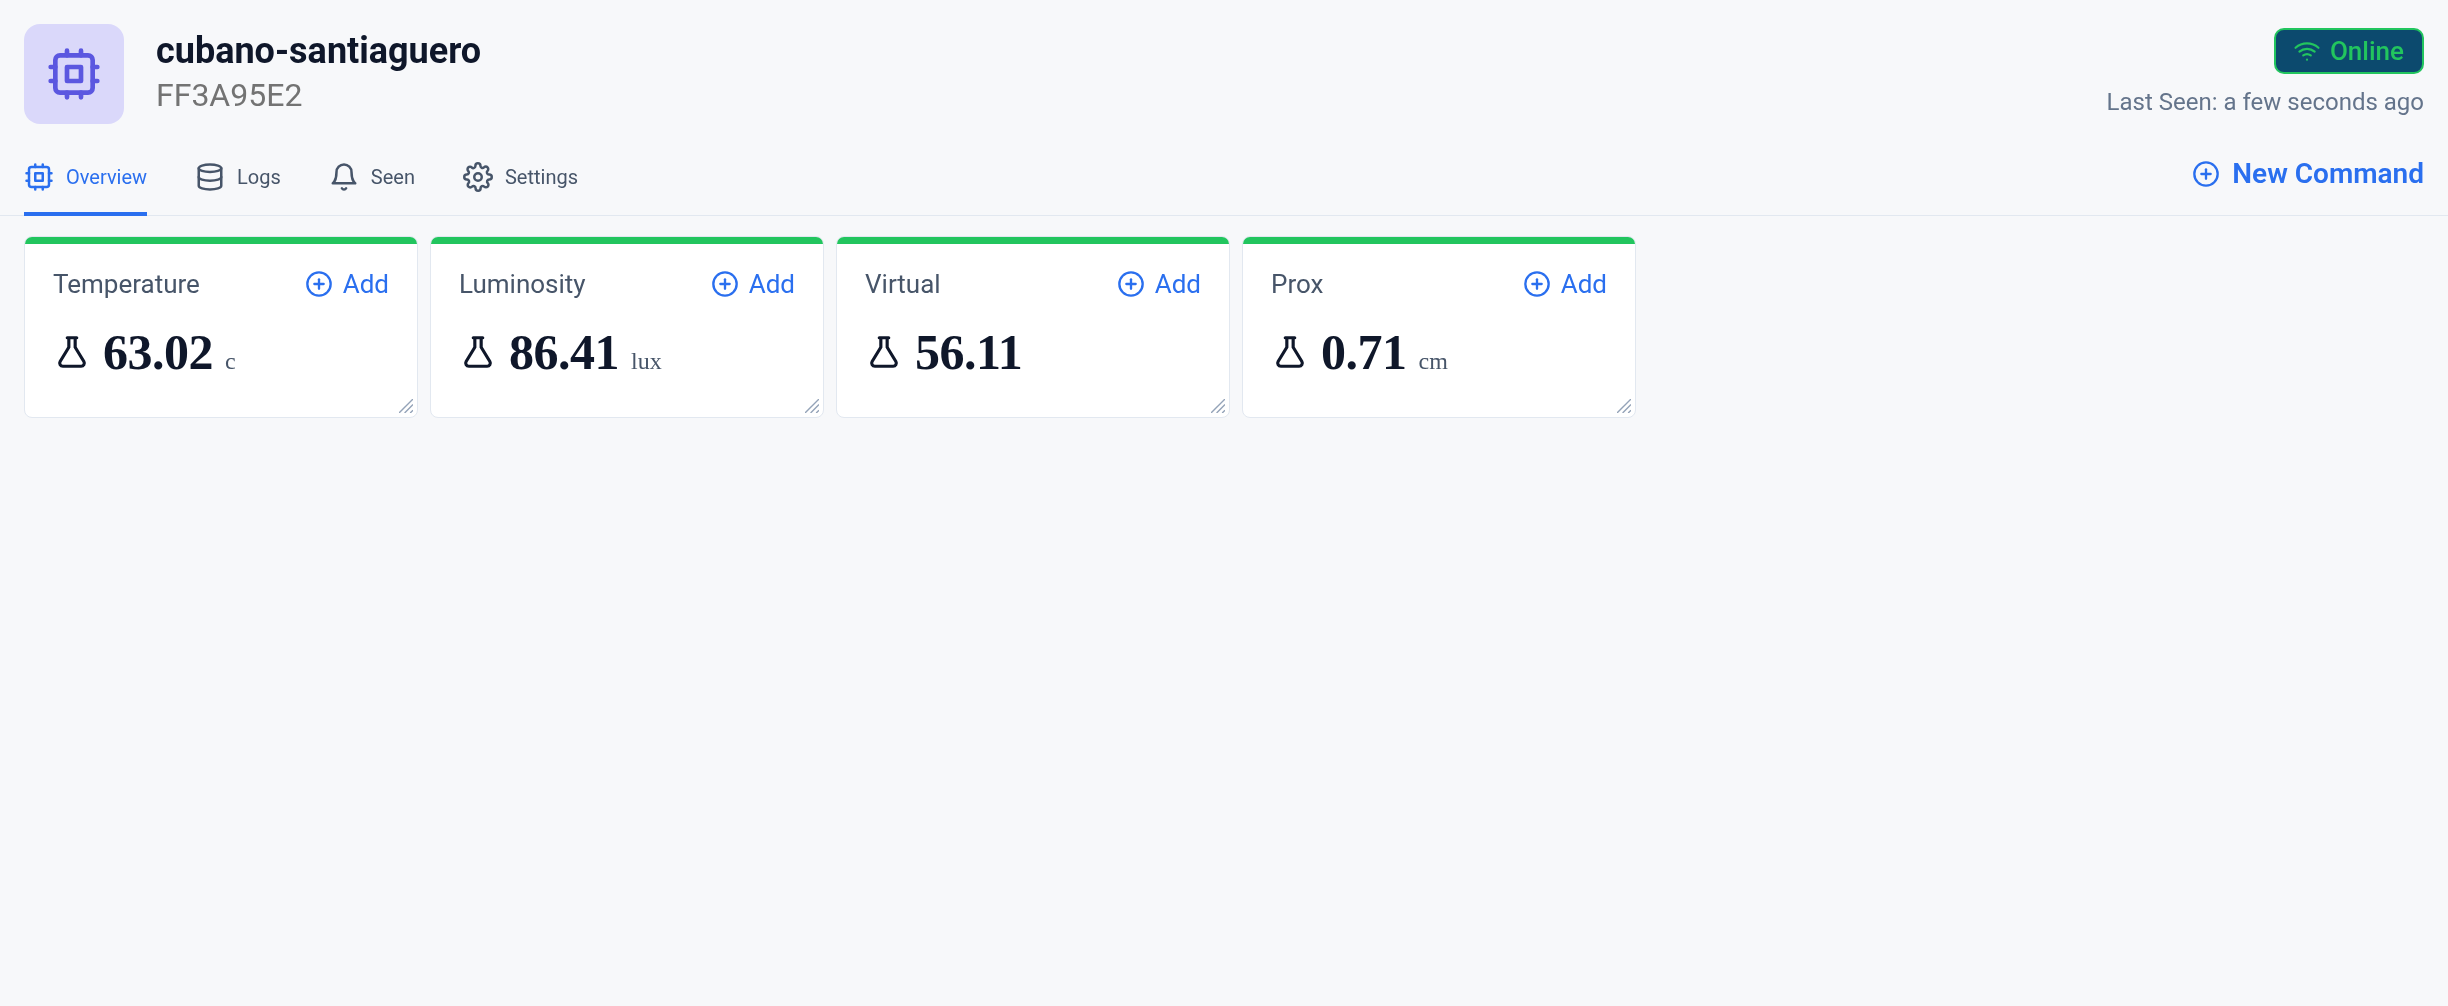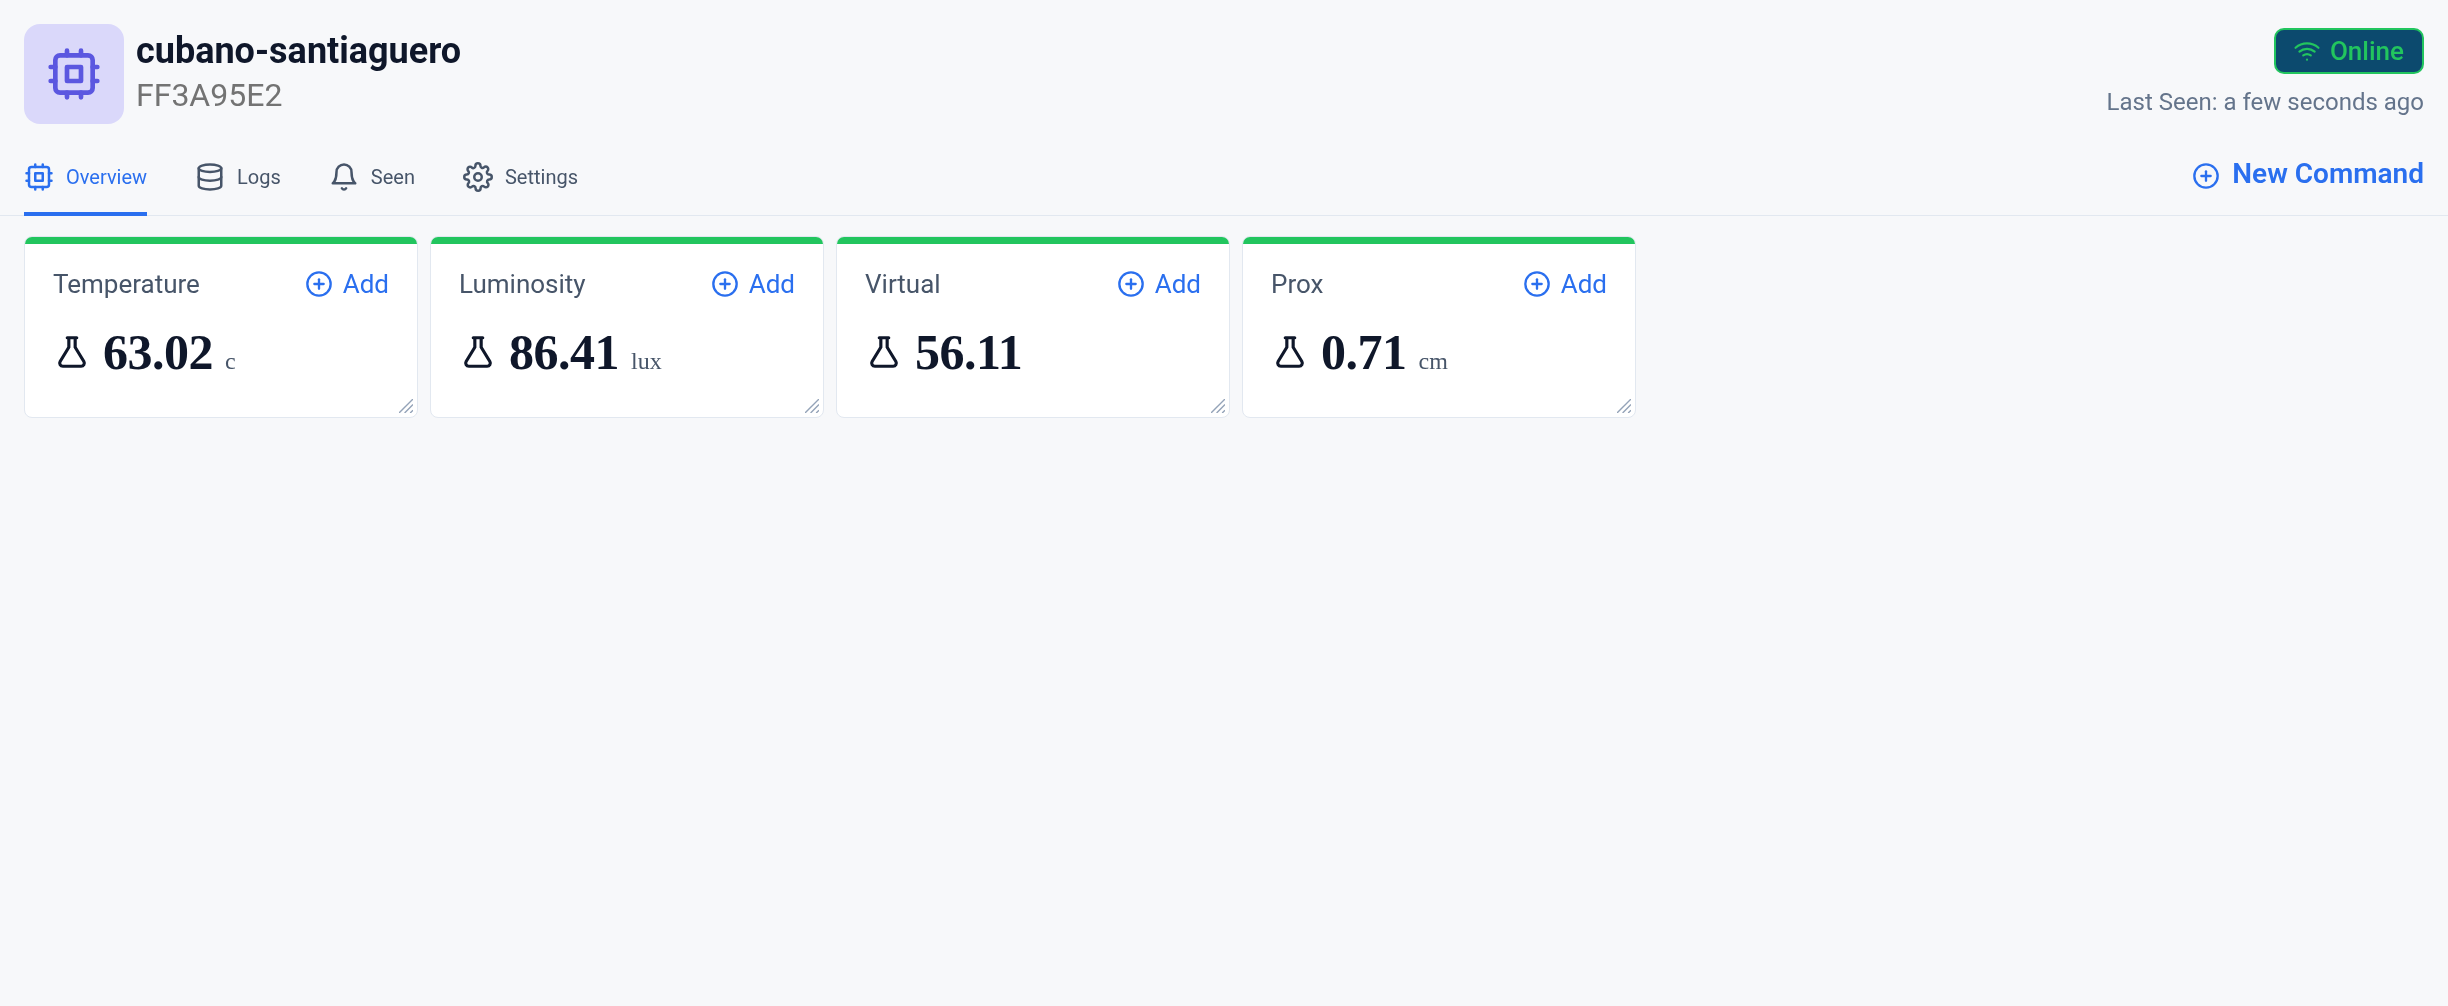--- a/index.html
+++ b/index.html
@@ -18,21 +18,21 @@
     }
     .header {
       display: flex;
       align-items: flex-start;
       justify-content: space-between;
       padding: 24px 24px 0 24px;
     }
     .header-left {
       display: flex;
       align-items: flex-start;
-      gap: 12px;
+      gap: 32px;
     }
     .device-icon-box {
       background: #dad8fa;
       width: 100px;
       height: 100px;
       border-radius: 16px;
       display: flex;
       align-items: center;
       justify-content: center;
     }
@@ -109,21 +109,21 @@
     }
     .tab svg {
       width: 30px;
       height: 30px;
     }
     .tab.active svg {
       stroke: #2a6fef;
     }
     .new-command {
       display: inline-flex;
-      align-items: flex-end;
+      align-items: center;
       gap: 12px;
       color: #2a6fef;
       font-size: 28px;
       font-weight: 600;
       cursor: pointer;
       padding-bottom: 20px;
     }
     .new-command svg {
       width: 28px;
       height: 28px;

